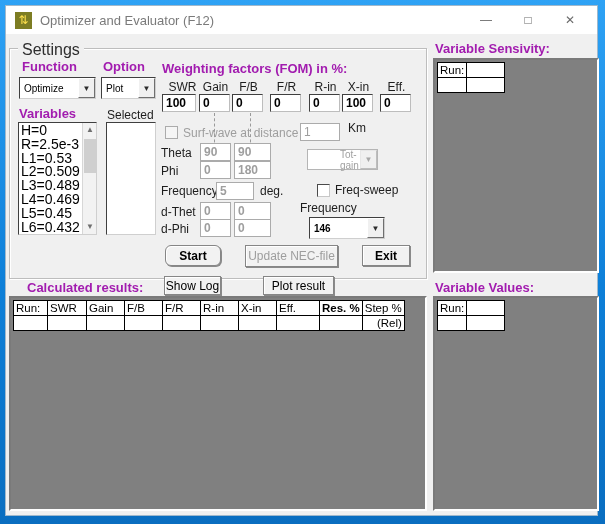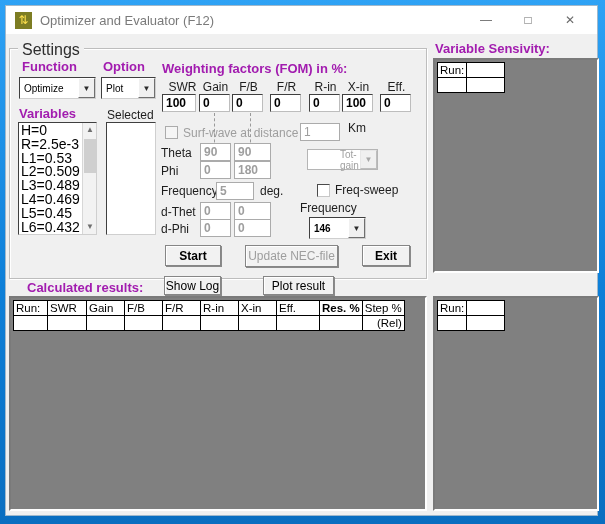--- a/index.html
+++ b/index.html
@@ -202,26 +202,26 @@
       <div class="nlabel" style="left:325px;top:134px;">Freq-sweep</div>
 
       <div class="nlabel" style="left:290px;top:152px;">Frequency</div>
       <div class="nlabel" style="left:151px;top:156px;">d-Thet</div>
       <div class="tb dis" style="left:190px;top:153px;width:31px;">0</div>
       <div class="tb dis" style="left:224px;top:153px;width:37px;">0</div>
       <div class="nlabel" style="left:151px;top:173px;">d-Phi</div>
       <div class="tb dis" style="left:190px;top:170px;width:31px;">0</div>
       <div class="tb dis" style="left:224px;top:170px;width:37px;">0</div>
 
-      <div class="combo" style="left:299px;top:168px;width:57px;height:22px;">
+      <div class="combo" style="left:299px;top:168px;width:76px;height:22px;">
         <div class="val" style="font-weight:bold;">146</div>
         <div class="drop">▼</div>
       </div>
 
-      <div class="btn bold" style="left:155px;top:196px;width:56px;height:21px;">Start</div>
+      <div class="btn bold" style="left:155px;top:196px;width:56px;height:21px;border-radius:6px;">Start</div>
       <div class="btn dis" style="left:235px;top:196px;width:93px;height:22px;">Update NEC-file</div>
       <div class="btn bold" style="left:352px;top:196px;width:48px;height:21px;">Exit</div>
     </div>
 
     <div class="blabel" style="left:7px;top:246px;margin-left:14px;">Calculated results:</div>
     <div class="btn" style="left:158px;top:242px;width:57px;height:19px;">Show Log</div>
     <div class="btn" style="left:257px;top:242px;width:71px;height:19px;">Plot result</div>
 
     <div class="panel" style="left:3px;top:262px;width:418px;height:215px;">
       <table class="grid">
@@ -263,20 +263,21 @@
           <td class="fixed" style="width:38px;"></td>
         </tr>
         <tr>
           <td class="fixed"></td>
           <td></td>
         </tr>
       </tbody>
         </table>
     </div>
 
+    <div class="blabel" style="left:429px;top:246px;">Variable Values:</div>
     <div class="panel" style="left:427px;top:262px;width:166px;height:215px;">
       <table class="grid">
         <tbody>
             <tr>
           <td class="fixed" style="width:26px;">Run:</td>
           <td class="fixed" style="width:38px;"></td>
         </tr>
         <tr>
           <td class="fixed"></td>
           <td></td>

